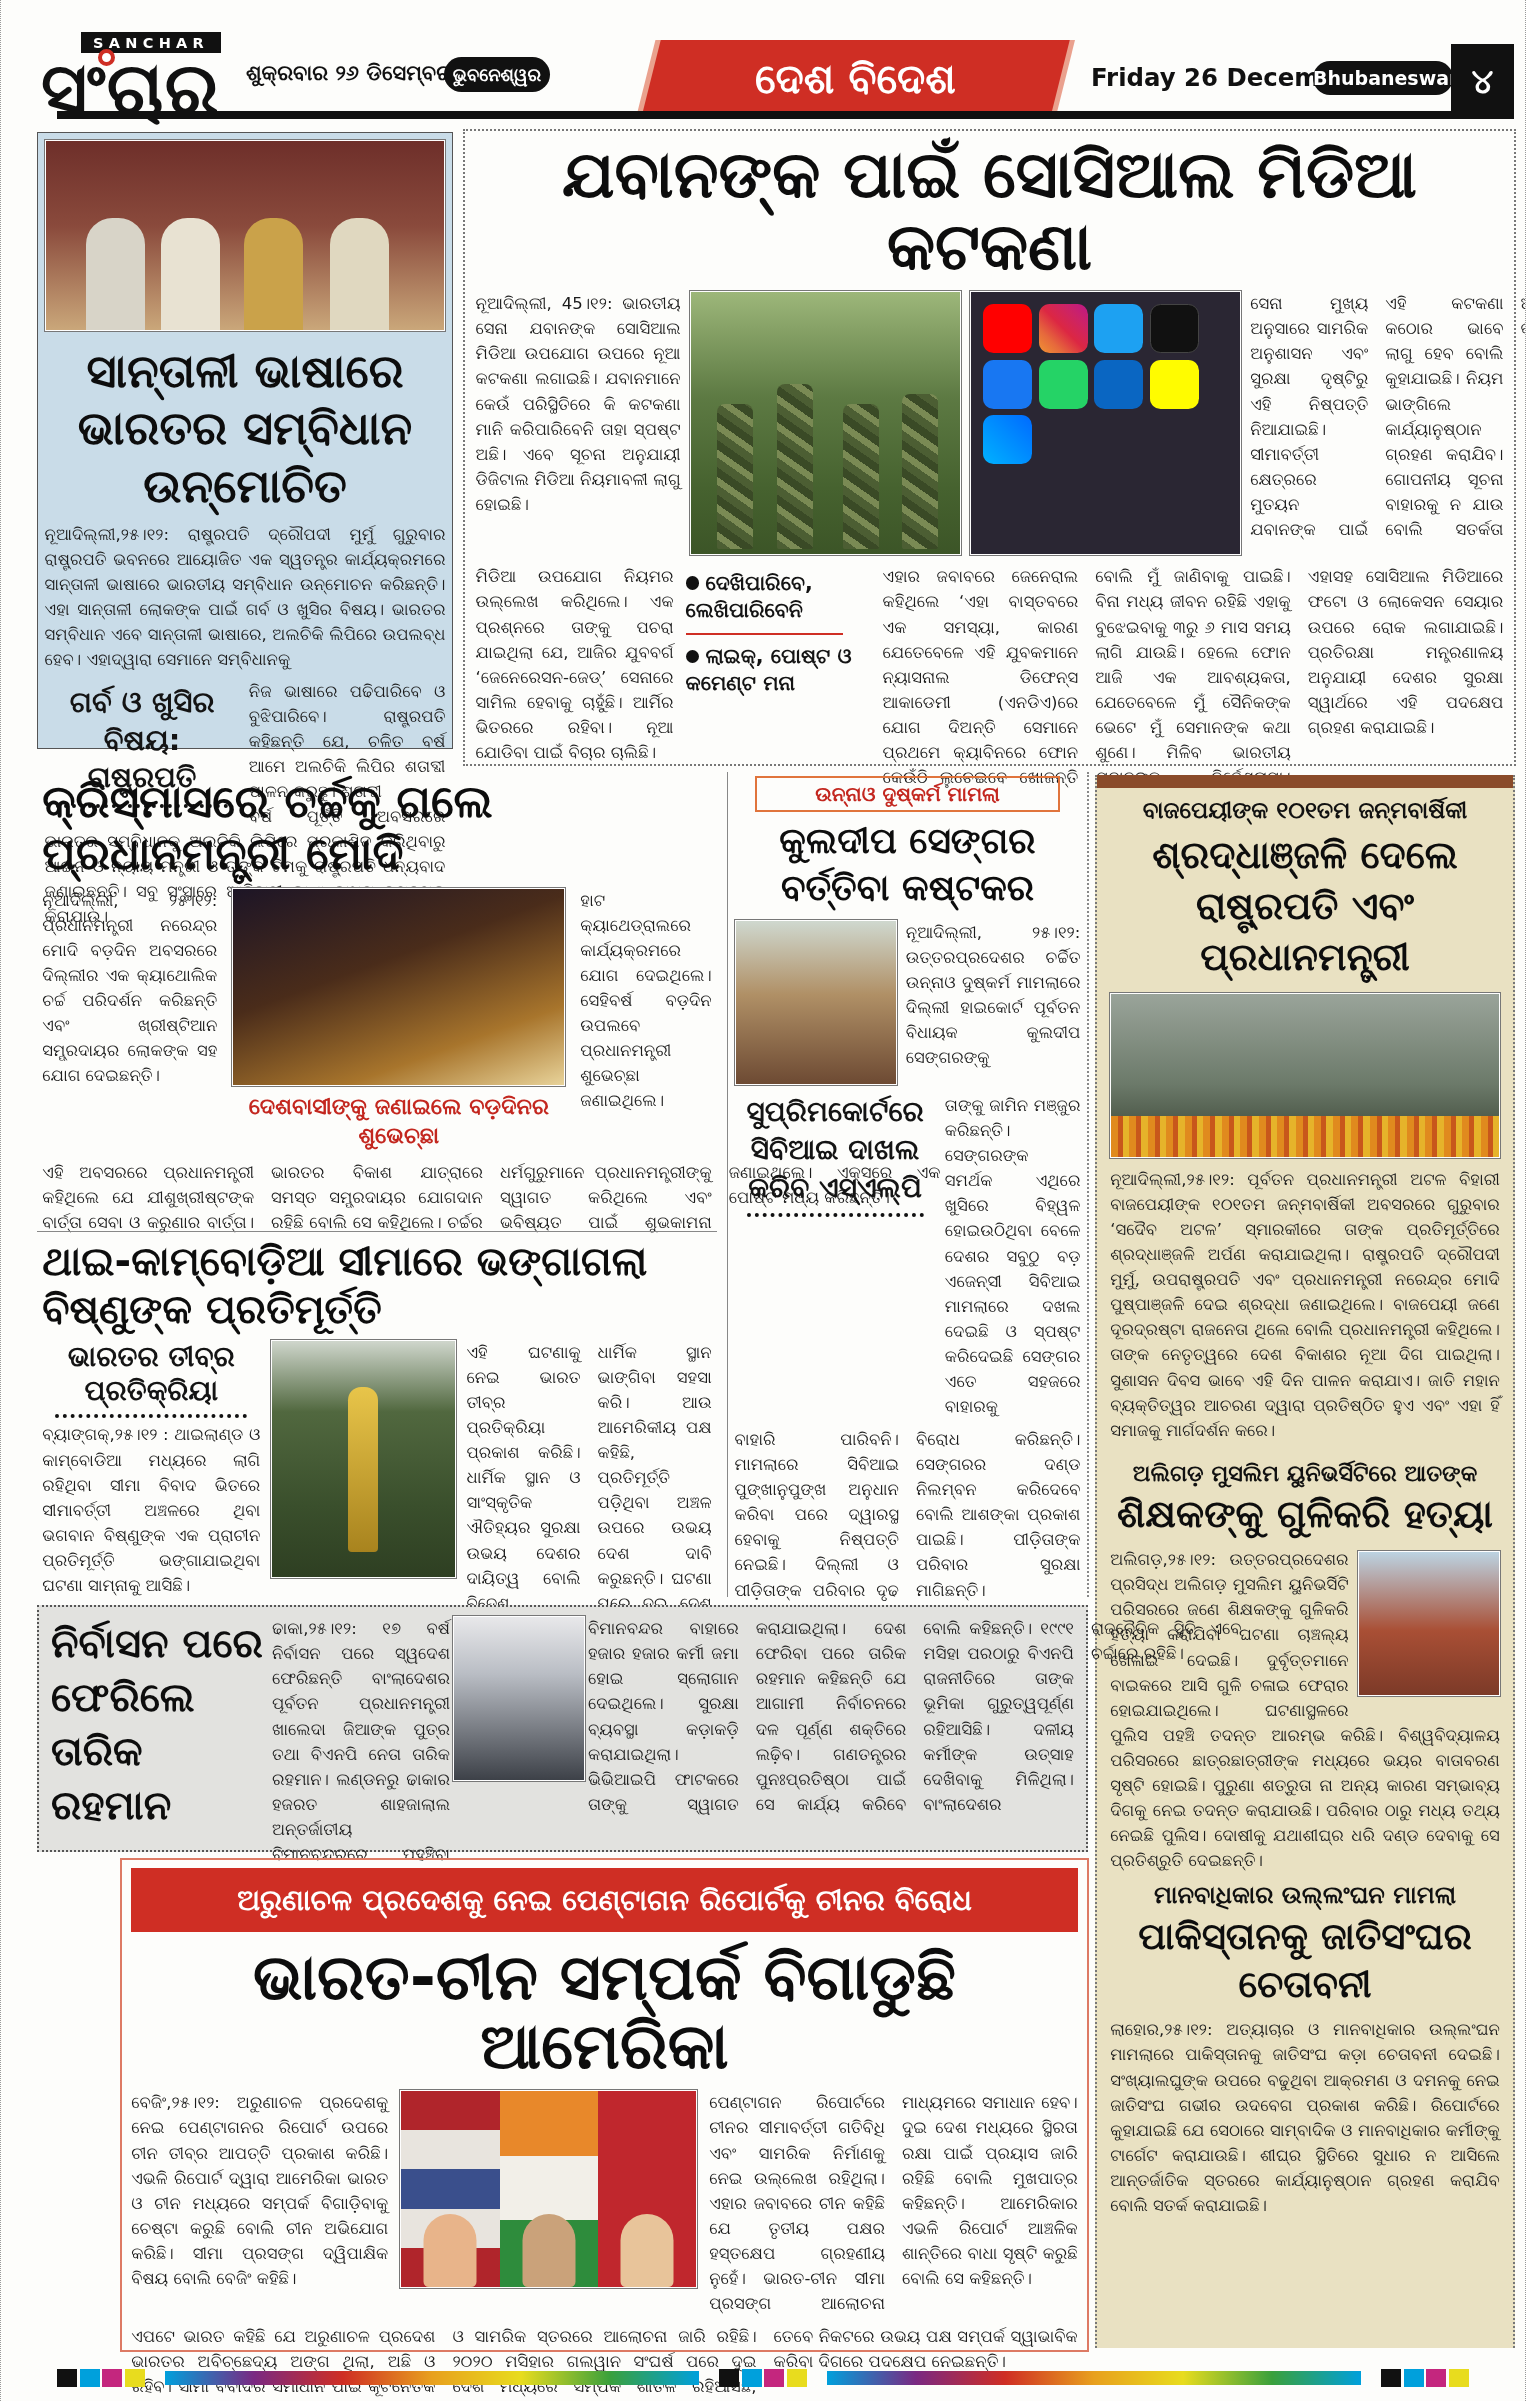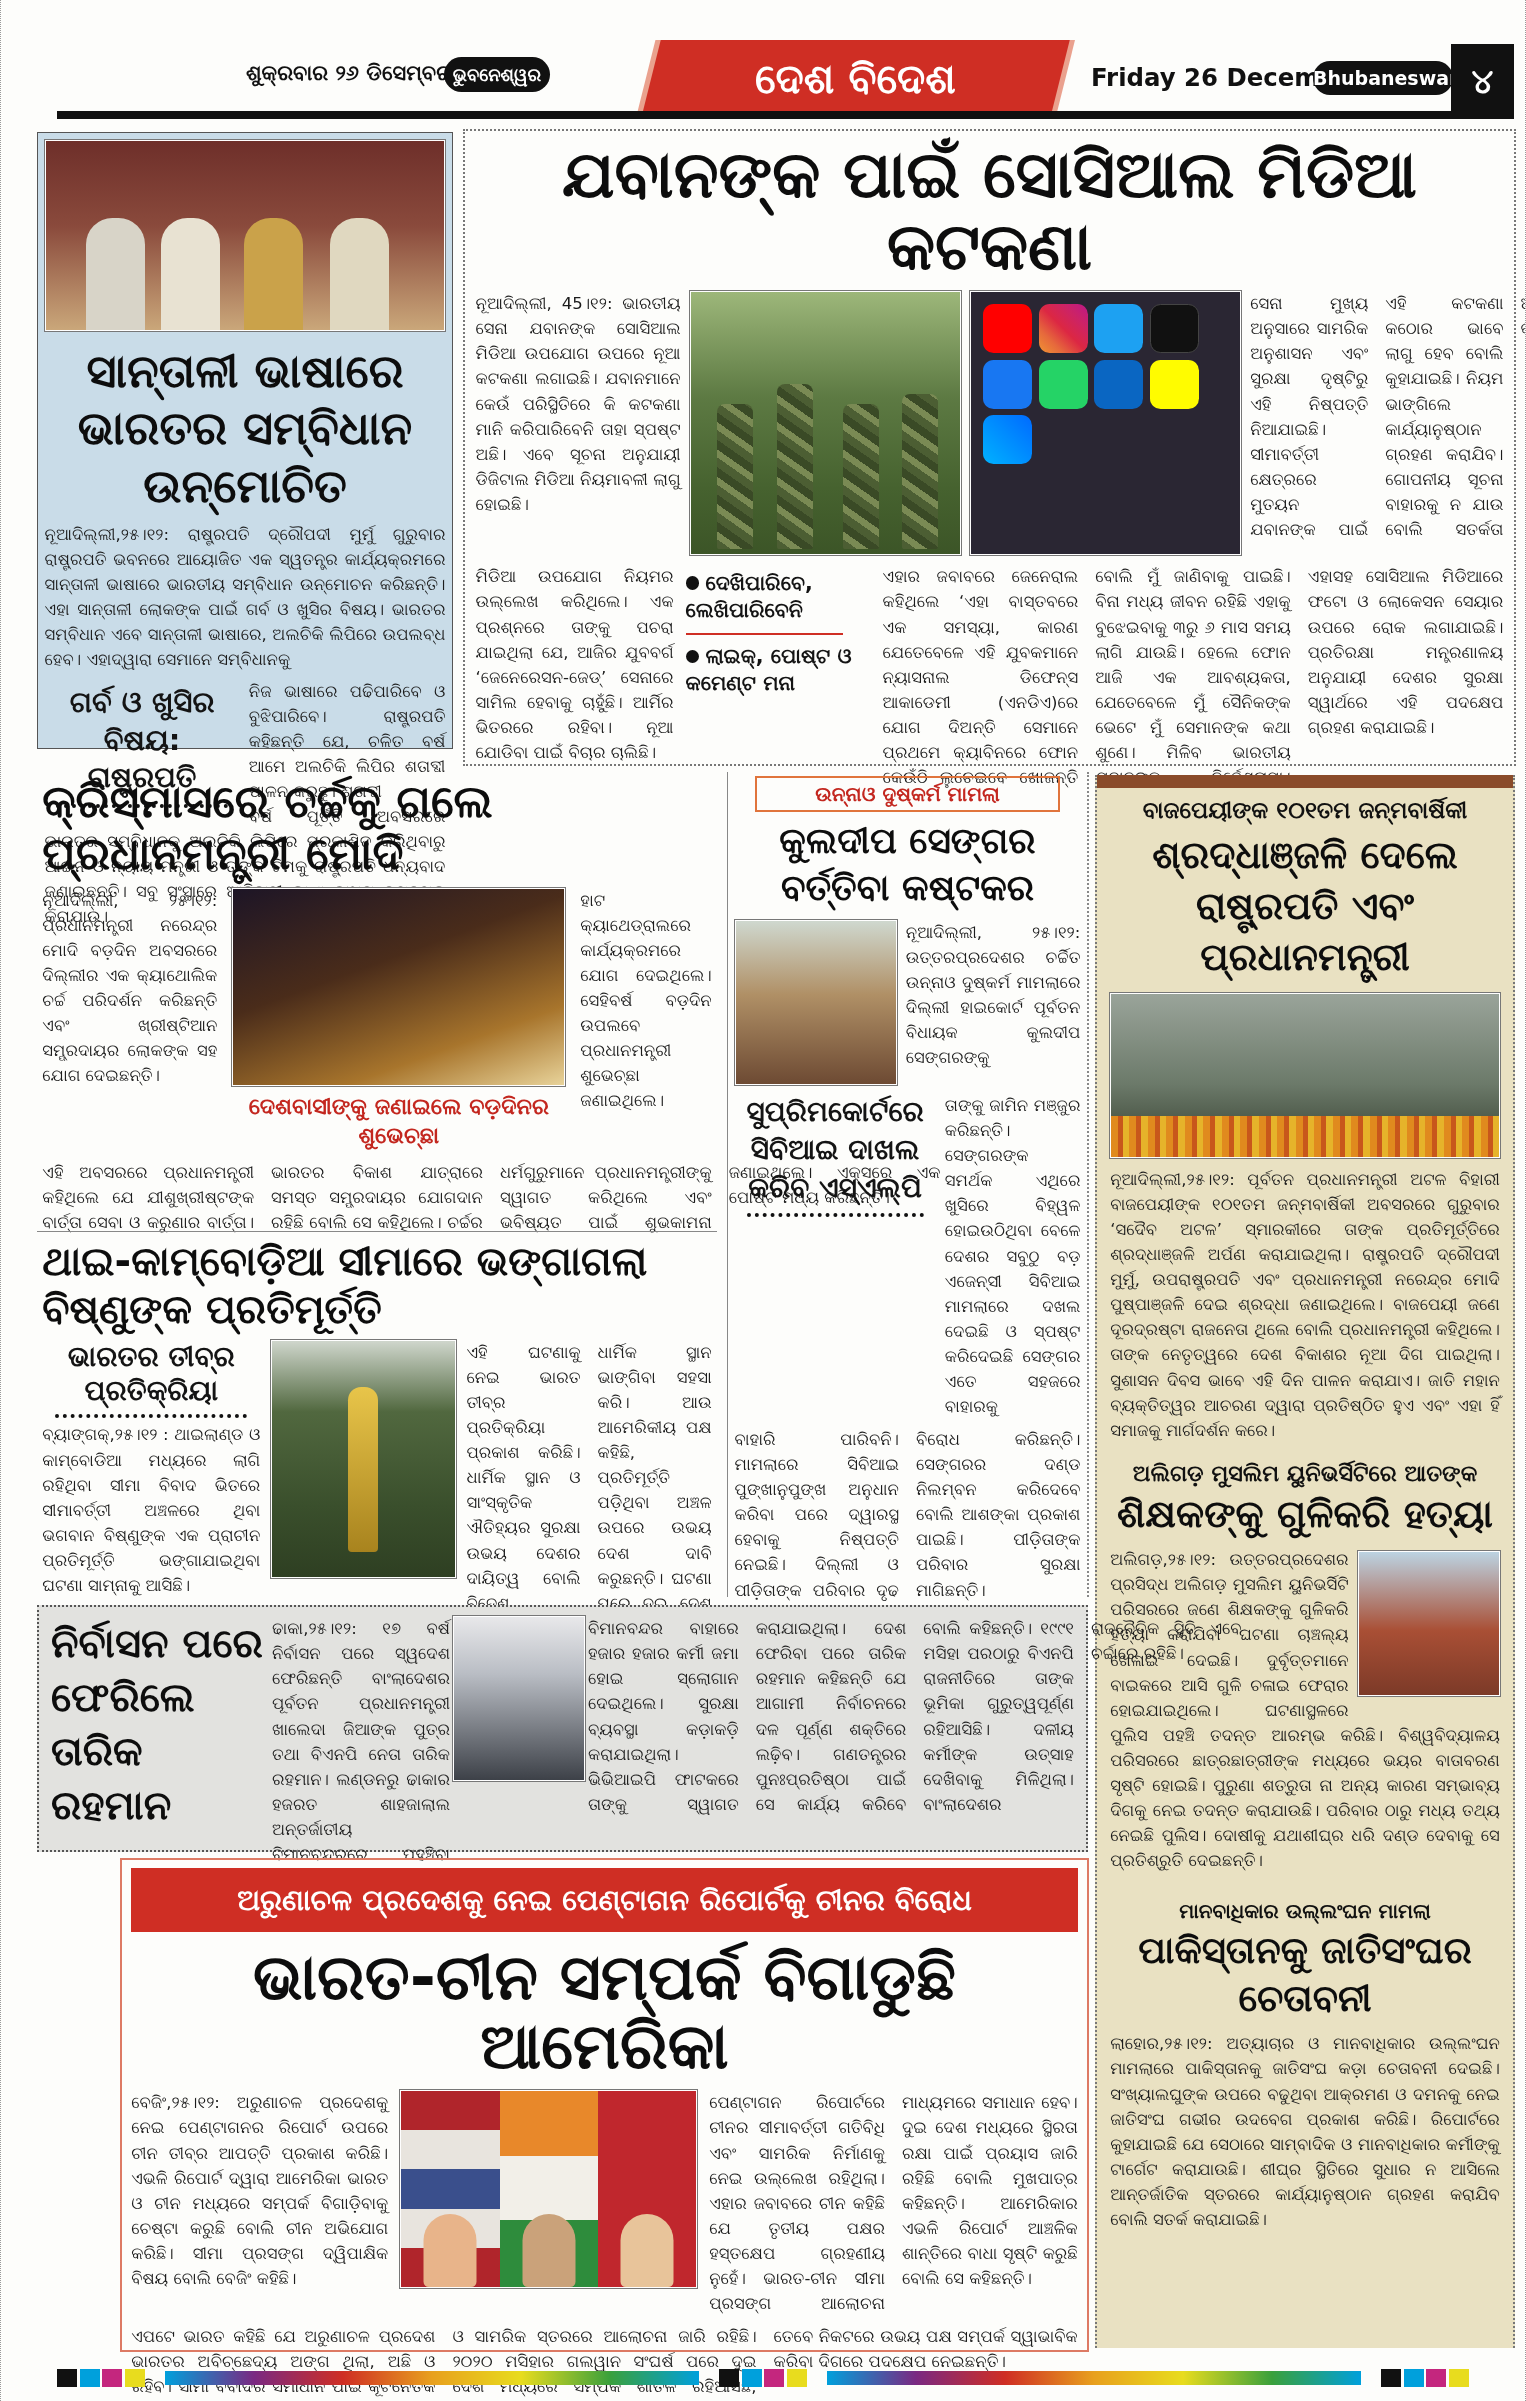--- a/index.html
+++ b/index.html
@@ -97,21 +97,21 @@
   .vajpayee-kicker { font-size:23px; }
   .vajpayee-head { font-size:38px; line-height:1.35; text-align:center; margin:5.3px 0 9.2px 0; }
   .wreath-photo { width:100%; height:165px; background:linear-gradient(180deg,#9aa49a 0%,#6c7a6a 55%,#4e5a4a 78%,#3c4538 100%); }
   .wreath-photo .marigold { position:absolute; bottom:0; left:0; right:0; height:41px;
       background:repeating-linear-gradient(90deg,#e08a1e 0 6.6px,#c8571b 6.6px 12px,#e6b32a 12px 18.5px); }
   .tan-body { margin-top:9.2px; }
   .teacher-kicker { font-size:22.4px; margin-top:17px; }
   .teacher-head { font-size:38px; text-align:center; line-height:1.3; margin:4px 0 8px 0; }
   .building-photo { float:right; width:142px; height:145px; margin:4px 0 5.3px 9.2px;
       background:linear-gradient(180deg,#bcd3e2 0%,#a94f35 55%,#7c3a28 100%); }
-  .pak-kicker { font-size:20px; margin-top:26px; }
+  .pak-kicker { font-size:24px; margin-top:8px; }
   .pak-head { font-size:37px; text-align:center; line-height:1.3; margin:4px 0 8px 0; }
 
   
   .thai-box { left:36px; top:1231px; width:680px; height:370px; border-top:1.3px solid #888; padding:5.3px; }
   .thai-head { font-size:40px; line-height:1.2; margin-bottom:6.6px; }
   .thai-row { display:flex; gap:10.6px; }
   .thai-col1 { width:218px; text-align:center; }
   .thai-col1 .t { font-size:28px; font-weight:bold; }
   .thai-col1 .body-text { text-align:justify; }
   .statue-photo { width:185px; height:238px; flex:none;
@@ -148,20 +148,27 @@
   .cmyk { display:flex; gap:2.6px; }
   .cmyk i { width:20px; height:18.5px; display:block; }
   .rainbow { flex:1; height:13.2px;
       background:linear-gradient(90deg,#00a0dc,#7a2982,#cf2e24,#e8a01e,#e8dc1e,#3aa03c,#00a0dc); }
 </style>
 </head>
 <body>
 
 <div id="page">
 
+  <div class="abs logo-block">
+    <div class="logo-sanchar-bar">SANCHAR</div>
+    <div class="logo-odia">
+      <span>ସଂଚାର</span>
+      <span class="logo-dot"></span>
+    </div>
+  </div>
   <div class="abs mast-date">ଶୁକ୍ରବାର ୨୬ ଡିସେମ୍ବର ୨୦୨୫</div>
   <div class="abs badge badge-bbsr-od">ଭୁବନେଶ୍ୱର</div>
   <div class="abs banner">
     <span>ଦେଶ ବିଦେଶ</span>
   </div>
   <div class="abs mast-date-en">Friday 26 December 2025</div>
   <div class="abs badge badge-bbsr-en">Bhubaneswar</div>
   <div class="abs page-num-block">୪</div>
   <div class="abs mast-rule"></div>
 

